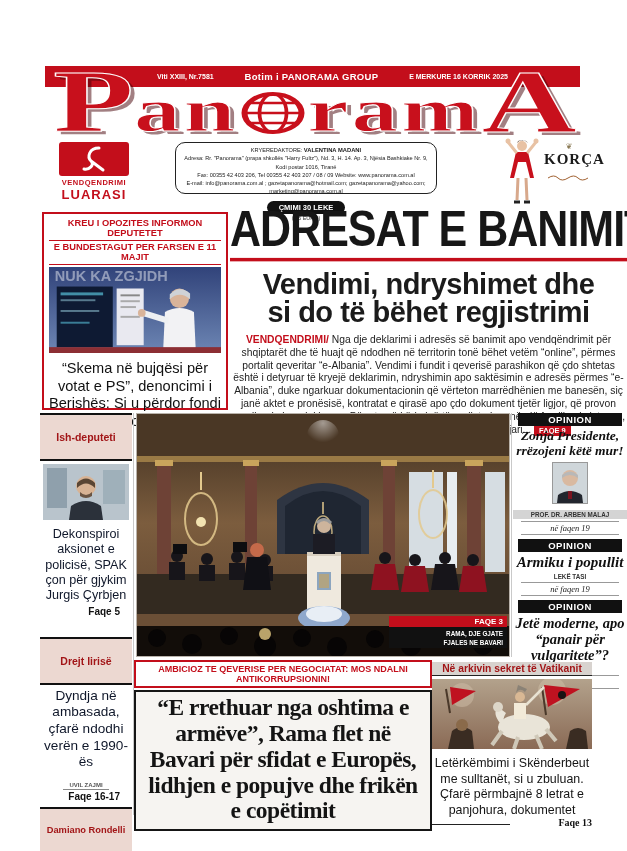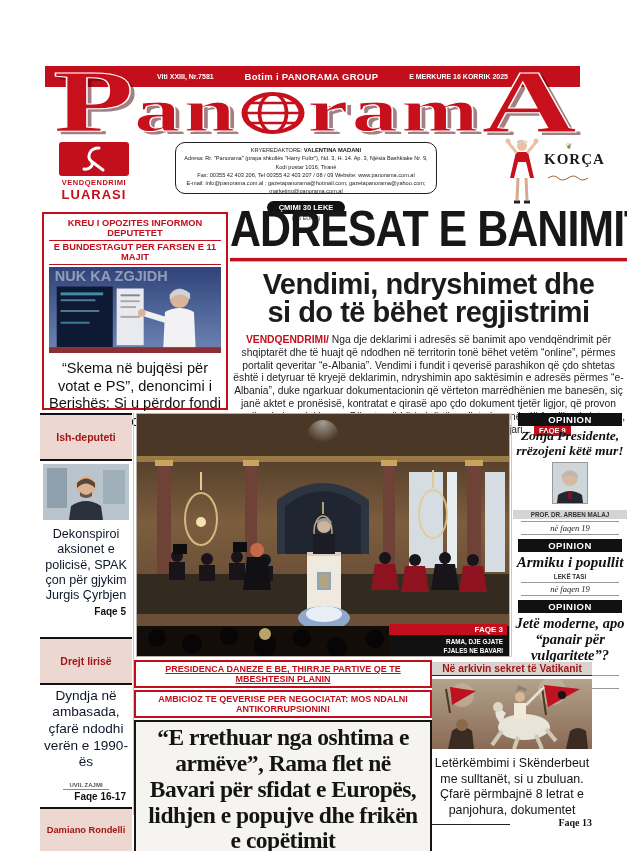--- a/index.html
+++ b/index.html
@@ -60,28 +60,28 @@
   .lead p{margin:7px 0 0;font-size:10.3px;line-height:1.25;text-align:center;color:#222;}
   .lead .kick{color:#c30e1b;font-weight:bold;}
   .badge{background:#c30e1b;color:#fff;font-weight:bold;font-size:7.5px;padding:1px 5px;}
 
   
   .vsep{width:1px;background:#c9c9c9;}
   .colL{left:40px;top:413px;width:92px;text-align:center;}
   .sechead{background:#ecd8d1;color:#a21517;font-weight:bold;font-size:10.5px;
            border-top:2px solid #111;border-bottom:2px solid #111;padding:16px 0;margin-bottom:3px;}
   .colL .t{font-size:12.6px;line-height:1.22;color:#0f172a;margin:3px 0 2px;}
-  .colL .pg{font-weight:bold;font-size:10px;text-align:right;padding-right:6px;}
+  .colL .pg{font-weight:bold;font-size:10px;text-align:right;padding-right:12px;}
   .byline{font-size:6px;font-weight:bold;color:#555;border-bottom:1.5px solid #888;
           display:inline-block;padding:0 6px 1px;margin-top:2px;}
   .colL .ph{width:86px;height:56px;margin:0 auto;}
 
   
   .photo{left:136px;top:413px;width:374px;height:244px;border:1px solid #b9b2aa;box-sizing:border-box;}
-  .cap{position:absolute;right:2px;bottom:0;width:118px;text-align:right;}
+  .cap{position:absolute;right:2px;bottom:8px;width:118px;text-align:right;}
   .cap .r{background:#c30e1b;color:#fff;font-weight:bold;font-size:8px;padding:1px 4px;}
   .cap .b{background:#111;color:#fff;font-size:6.3px;font-weight:bold;line-height:1.45;padding:2px 4px 1px;}
 
   
   .colR{left:513px;top:413px;width:114px;text-align:center;}
   .opbar{background:#111;color:#fff;font-weight:bold;font-size:9.5px;width:72px;margin:0 auto;
          padding:1px 16px;letter-spacing:.5px;}
   .opt{font-family:"Liberation Serif",serif;font-weight:bold;font-size:13.5px;line-height:1.12;
        margin:2px 0;color:#101010;font-style:italic;}
   .opauthor{font-size:6.3px;font-weight:bold;color:#333;background:#d4d4d4;padding:1px 0;margin-top:2px;}
@@ -372,21 +372,20 @@
     </div>
     <div>
       <div class="opbar">OPINION</div>
       <div class="opt" style="font-size:14.5px;">Jetë moderne, apo “panair për vulgaritete”?</div>
       <div class="opauthor2">GËZIM TUSHI</div>
       <div class="oppage">në faqen 18</div>
     </div>
   </div>
 
   <div class="abs bav">
-    <div class="redbar u"><span>PRESIDENCA DANEZE E BE, THIRRJE PARTIVE QE TE MBESHTESIN PLANIN</span></div>
     <div class="redbar">AMBICIOZ TE QEVERISE PER NEGOCIATAT: MOS NDALNI ANTIKORRUPSIONIN!</div>
     <div class="hbox">“E rrethuar nga oshtima e armëve”, Rama flet në Bavari për sfidat e Europës, lidhjen e popujve dhe frikën e copëtimit</div>
   </div>
 
   <div class="abs vat">
     <div class="head">Në arkivin sekret të Vatikanit</div>
     <svg class="ph" viewBox="0 0 160 70" preserveAspectRatio="none">
       <defs>
           <linearGradient id="bat" x1="0" y1="0" x2="0" y2="1">
         <stop offset="0" stop-color="#b3a28c"></stop>

